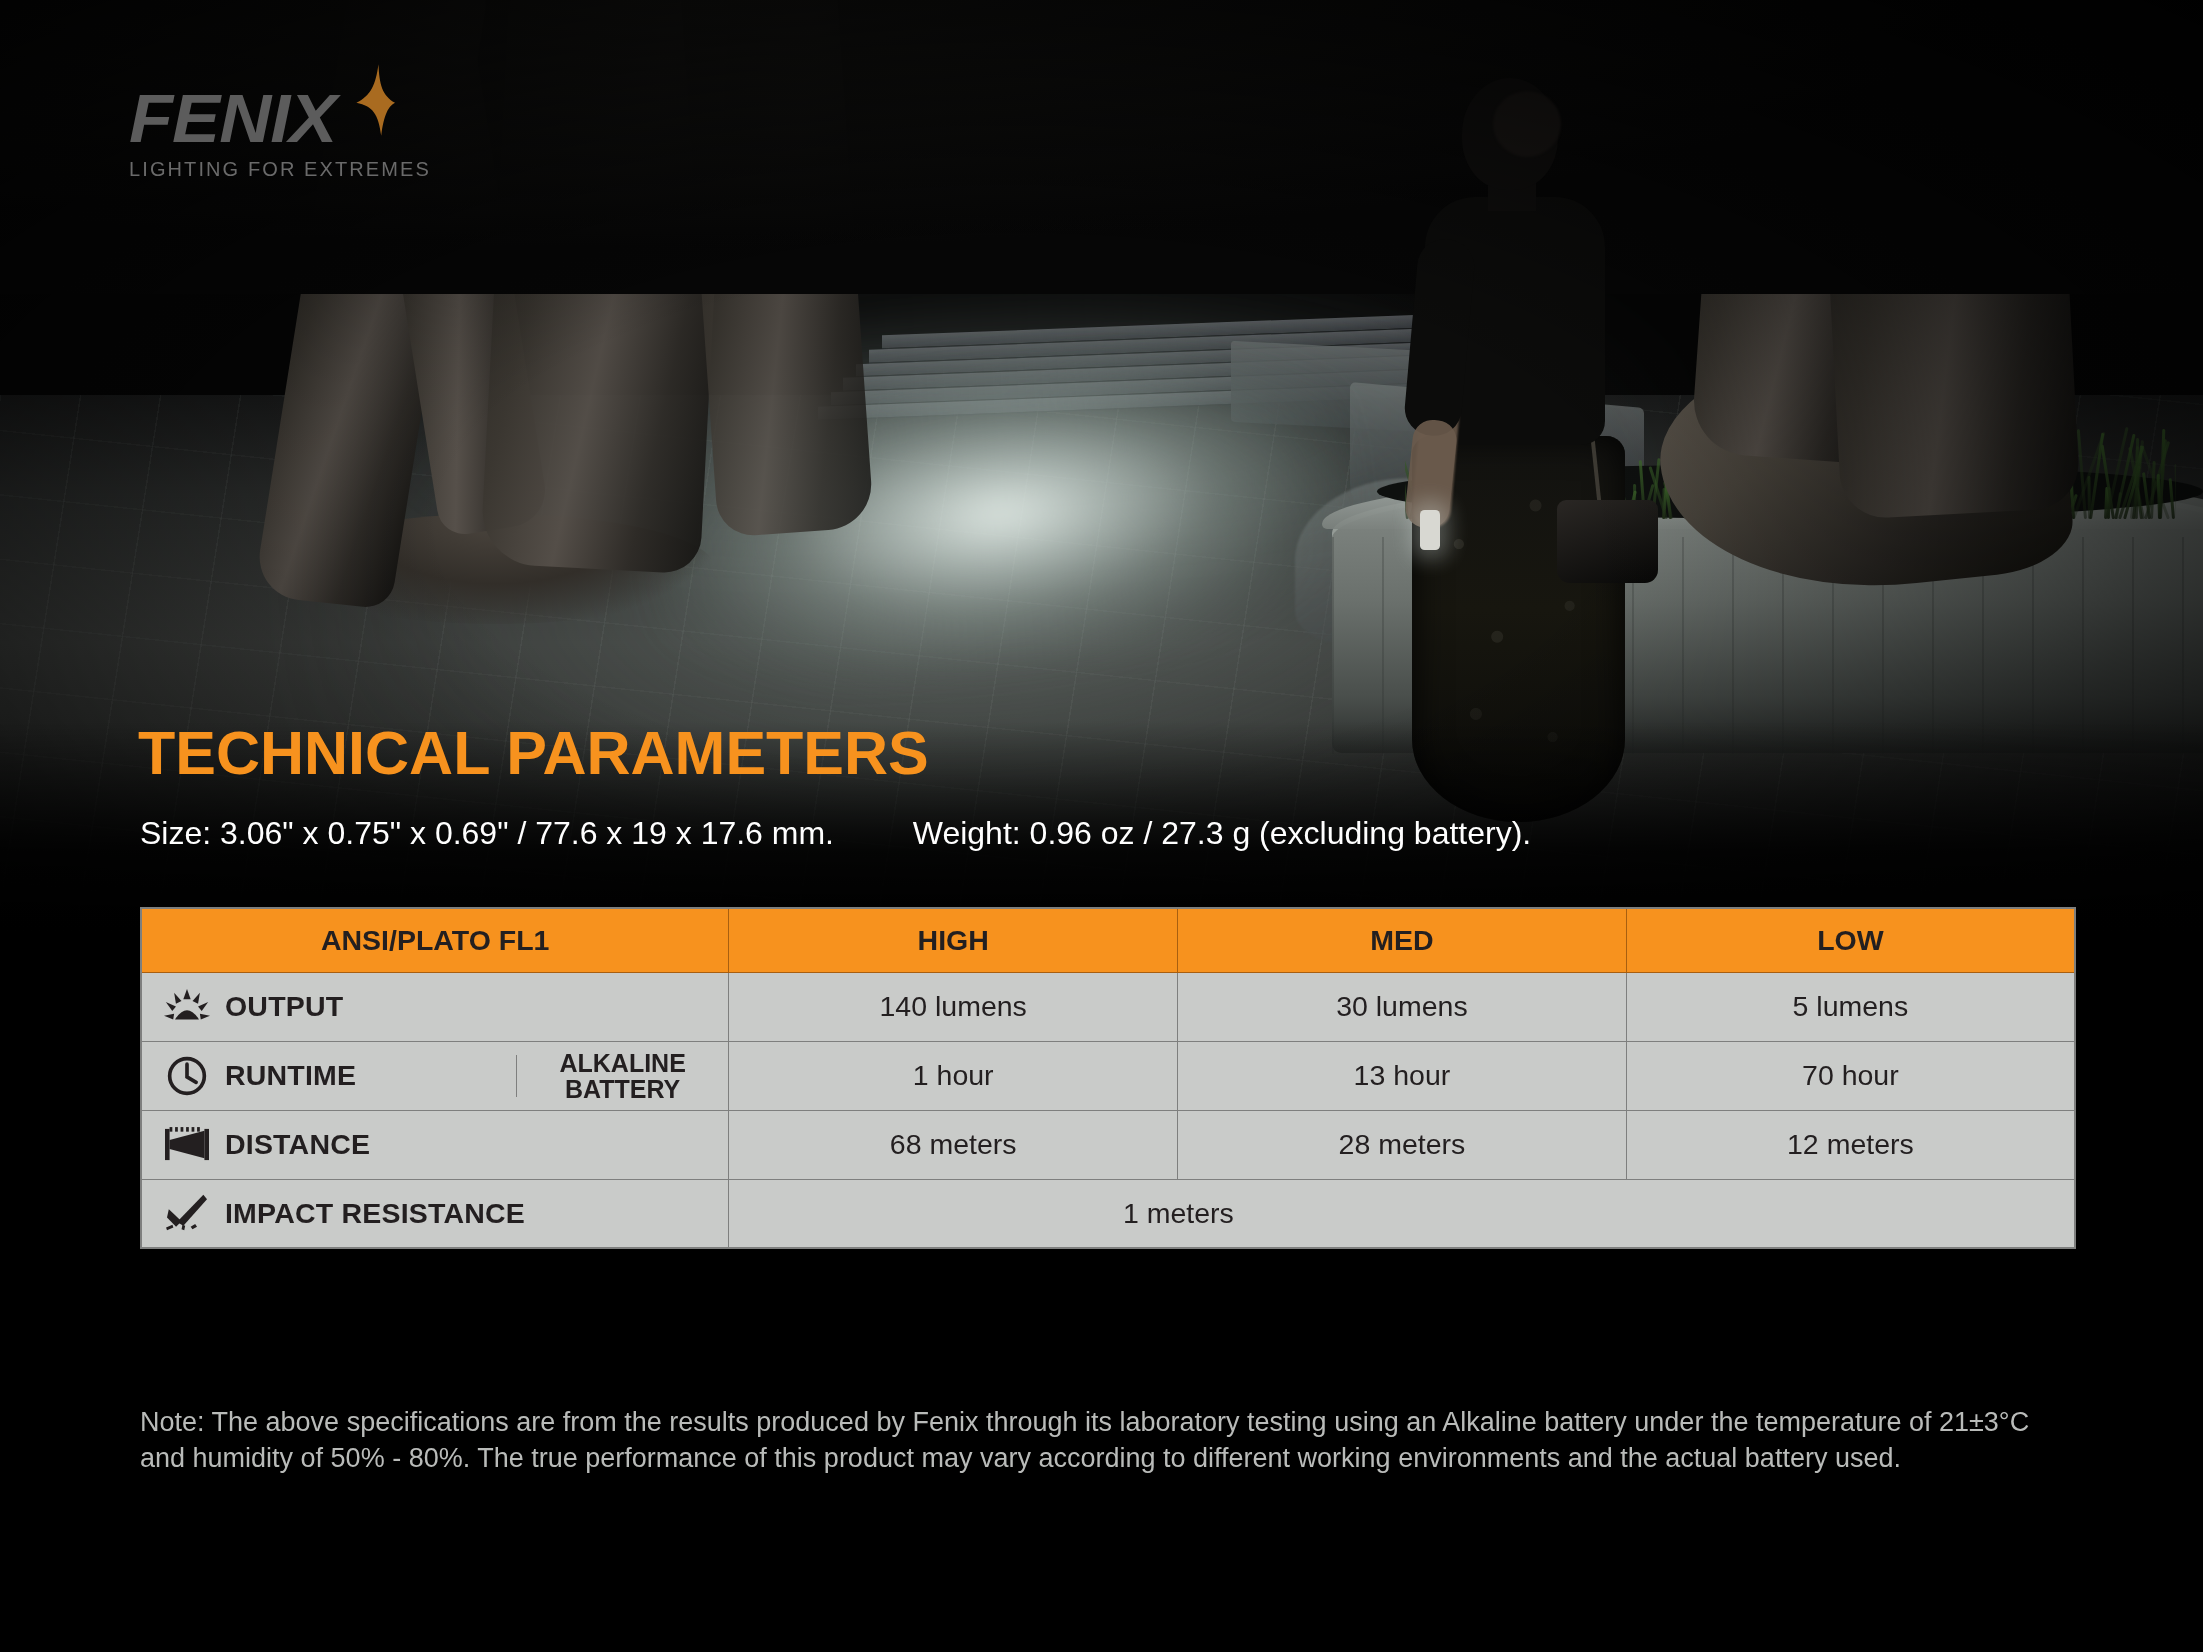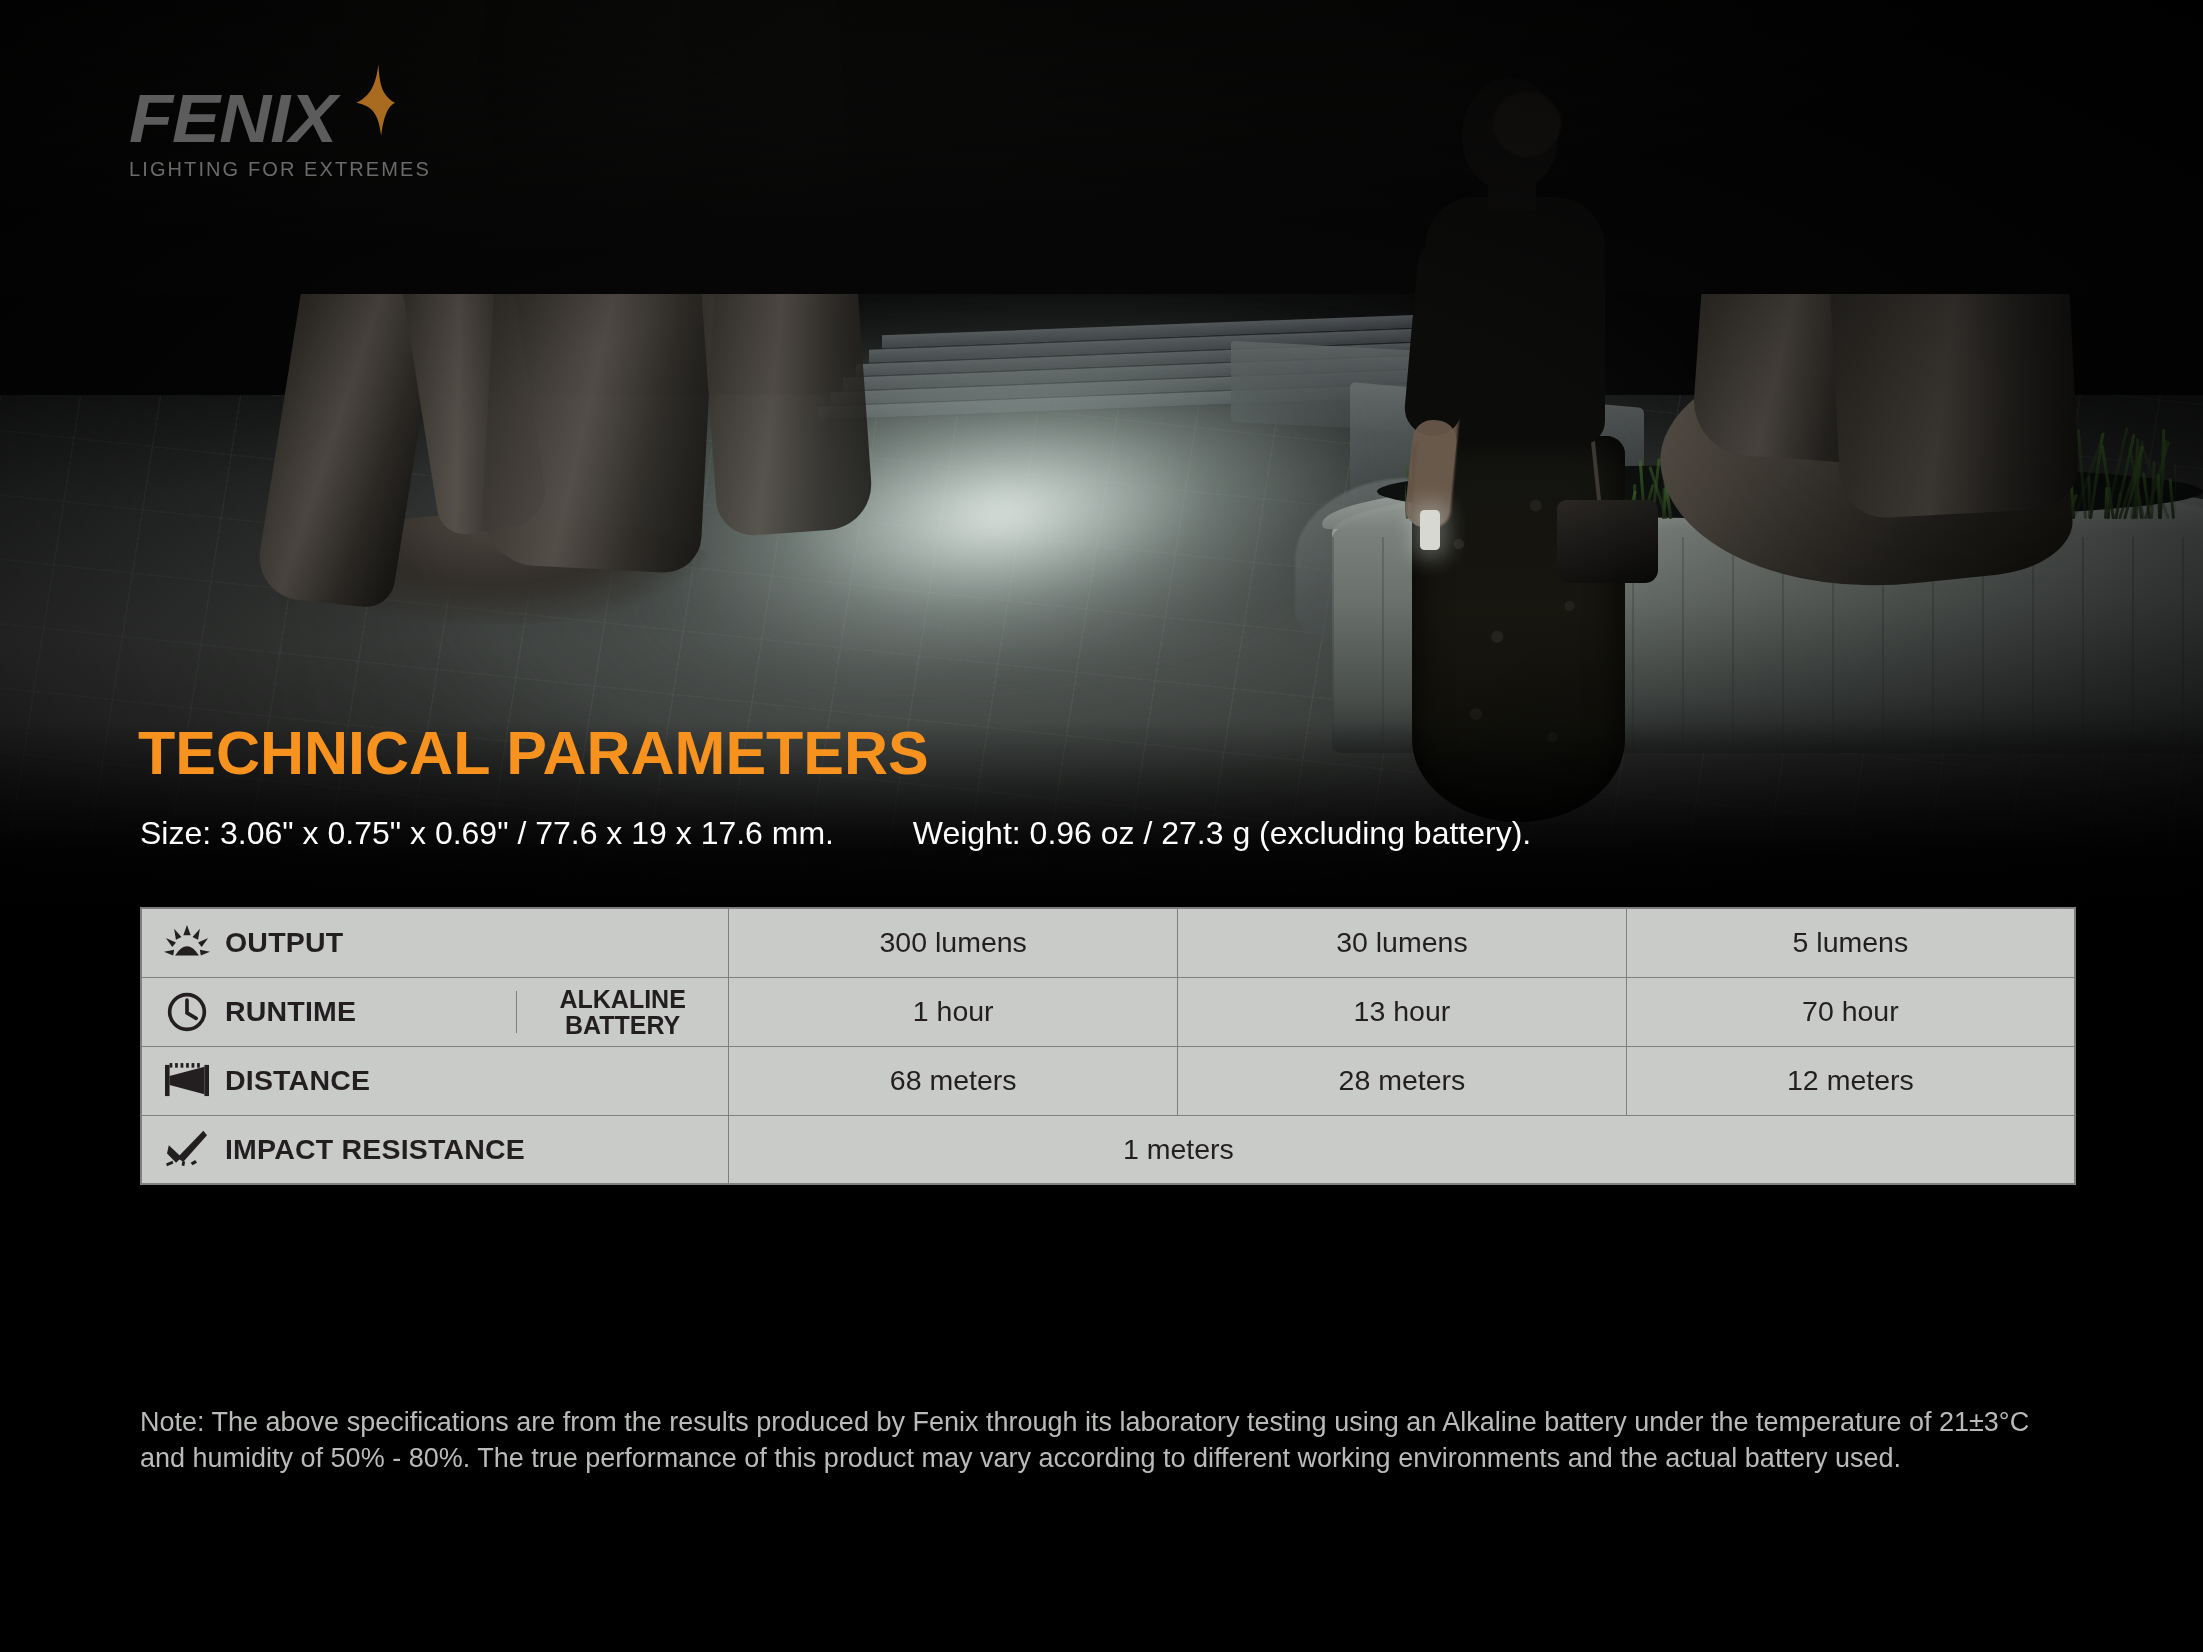--- a/index.html
+++ b/index.html
@@ -401,20 +401,26 @@
 
   <div class="title">TECHNICAL PARAMETERS</div>
   <div class="subline">
     <span>Size: 3.06" x 0.75" x 0.69" / 77.6 x 19 x 17.6 mm.</span>
     <span class="gap"></span>
     <span>Weight: 0.96 oz / 27.3 g (excluding battery).</span>
   </div>
 
   <table class="tbl">
     <tbody>
+        <tr class="head">
+      <td class="c-label" style="text-align:center !important;">ANSI/PLATO FL1</td>
+      <td class="c-h">HIGH</td>
+      <td class="c-m">MED</td>
+      <td class="c-l">LOW</td>
+    </tr>
 
     <tr>
       <td class="c-label">
         <div class="lbl-wrap">
           <span class="lbl-ico">
             <svg width="46" height="37" viewBox="0 0 50 40">
               <g fill="#231f20">
                 <path d="M12 34 Q25 14 38 34 Z"></path>
                 <path d="M25 1 l4 11 -8 0 Z"></path>
                 <path d="M11 5 l8 9 -6 3 Z"></path>
@@ -422,21 +428,21 @@
                 <path d="M2 15 l11 5 -4 5 Z"></path>
                 <path d="M48 15 l-11 5 4 5 Z"></path>
                 <path d="M0 30 l11 -2 -1 6 Z"></path>
                 <path d="M50 30 l-11 -2 1 6 Z"></path>
               </g>
             </svg>
           </span>
           <span class="lbl-txt">OUTPUT</span>
         </div>
       </td>
-      <td class="c-h">300 lumens</td>
+      <td class="c-h">140 lumens</td>
       <td class="c-m">30 lumens</td>
       <td class="c-l">5 lumens</td>
     </tr>
 
     <tr>
       <td class="c-label">
         <div class="sub-split">
           <div class="left">
             <span class="lbl-ico">
               <svg width="42" height="42" viewBox="0 0 46 46">

